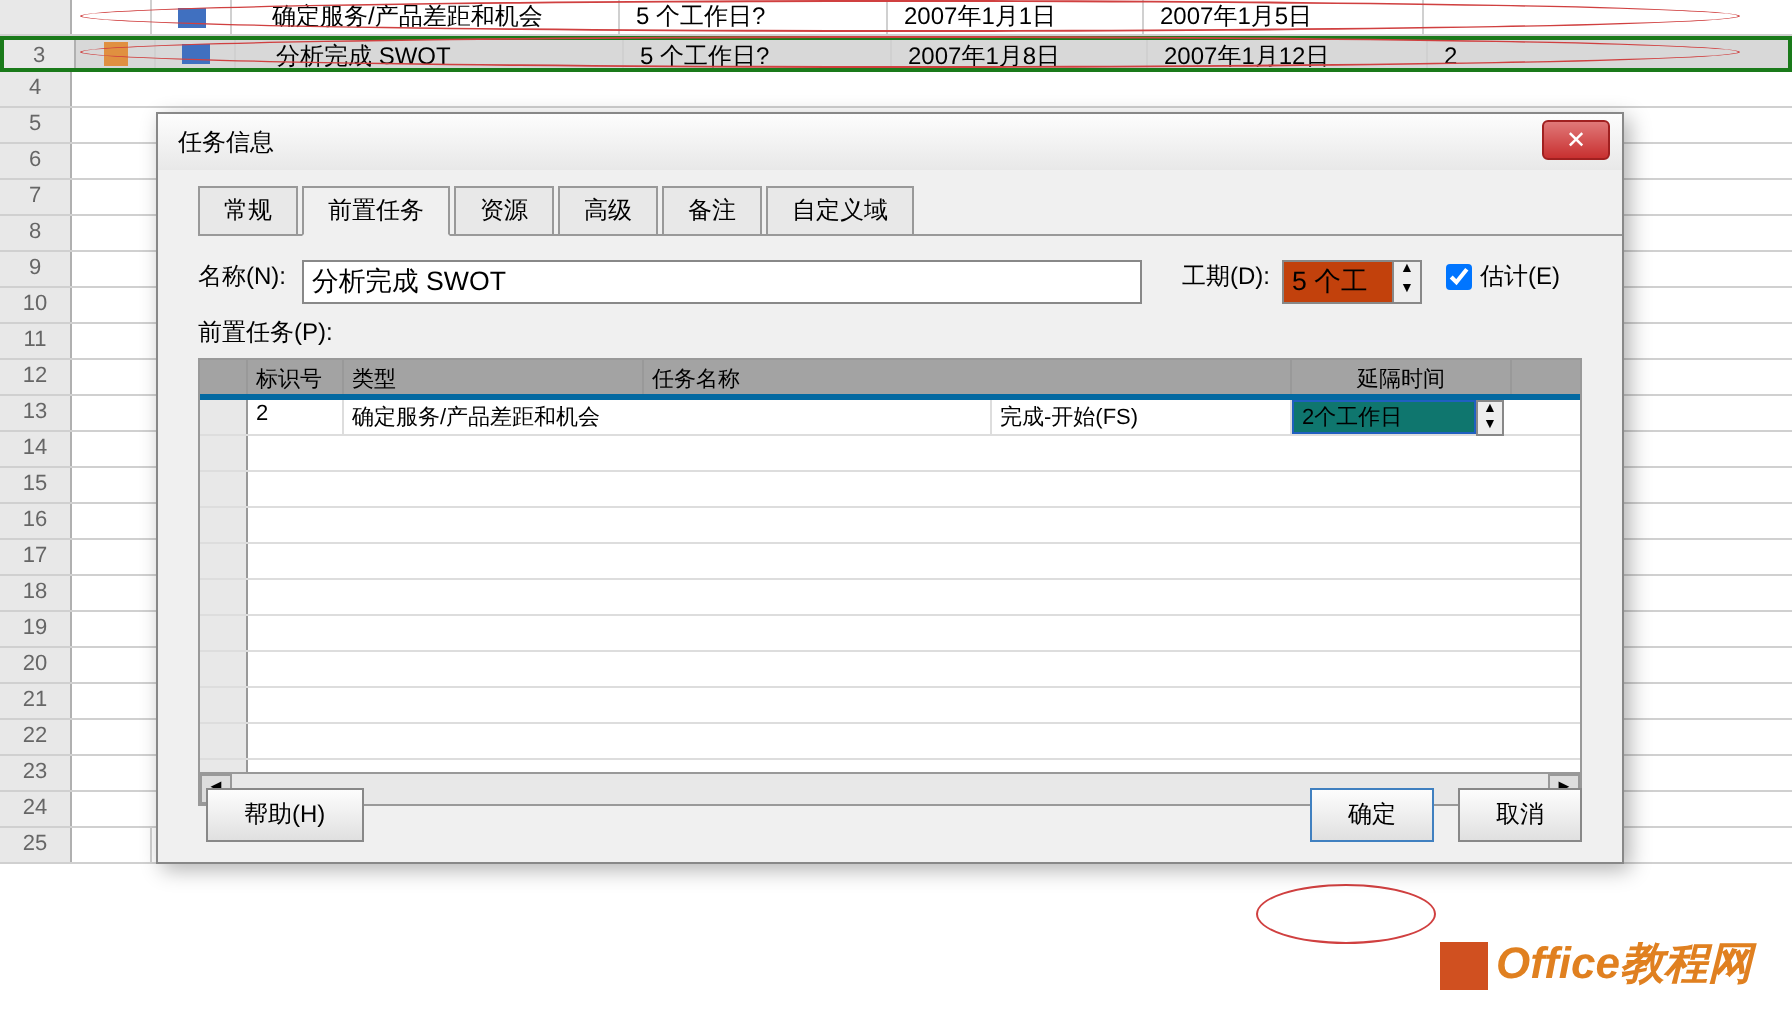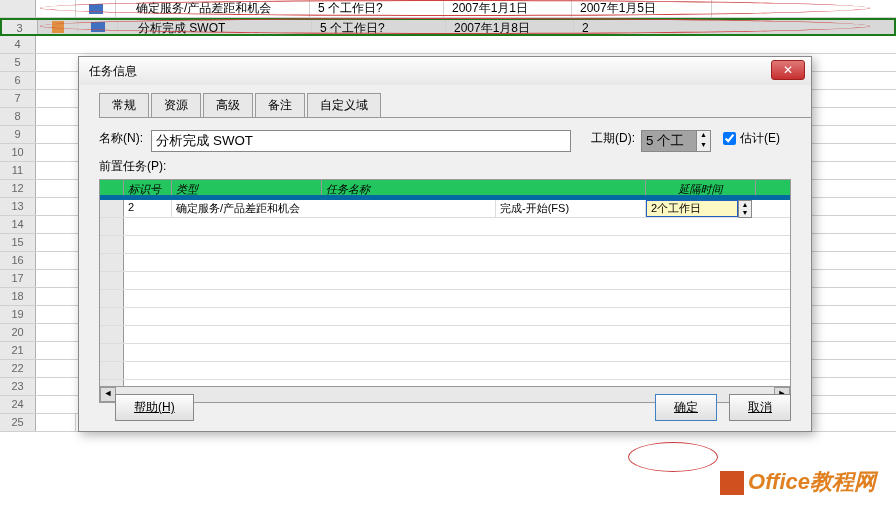--- a/index.html
+++ b/index.html
@@ -30,48 +30,48 @@
     .dlg-close { position: absolute; right: 6px; top: 3px; width: 34px; height: 20px; background: linear-gradient(#e07878, #c83030); border: 1px solid #a02020; border-radius: 3px; color: #fff; text-align: center; font-size: 12px; line-height: 18px; cursor: pointer; }
     
     .tabs { display: flex; margin: 8px 0 0 20px; border-bottom: 1px solid #999; text-align: center; }
     .tab { padding: 3px 12px; border: 1px solid #999; border-bottom: none; margin-right: 2px; background: #e8e8e8; cursor: pointer; font-size: 12px; }
     .tab.active { background: #f0f0f0; border-bottom: 1px solid #f0f0f0; margin-bottom: -1px; }
     
     .form-row { display: flex; align-items: flex-start; margin: 12px 20px 6px 20px; }
     .form-label { margin-right: 8px; }
     .name-input { width: 420px; height: 22px; border: 1px solid #888; padding: 0 4px; background: #fff; }
     .dur-label { margin-left: 20px; margin-right: 6px; }
-    .dur-input { width: 56px; height: 22px; border: 1px solid #888; padding: 0 4px; background: #a3a3a3; }
+    .dur-input { width: 56px; height: 22px; border: 1px solid #888; padding: 0 4px; background: #c2410c; }
     .spinner { width: 14px; height: 22px; border: 1px solid #888; border-left: none; display: flex; flex-direction: column; }
     .spinner div { flex: 1; font-size: 7px; text-align: center; background: #eee; cursor: pointer; }
     .est-check { margin-left: 12px; display: flex; align-items: center; gap: 4px; }
     
     .grid-label { margin: 4px 0 4px 20px; }
     .grid { margin: 0 20px; border: 1px solid #999; background: #fff; height: 224px; overflow: hidden; position: relative; }
-    .grid-header { display: flex; background: #22c55e; border-bottom: 5px solid #0369a1; height: 20px; font-style: italic; }
+    .grid-header { display: flex; background: #a3a3a3; border-bottom: 3px solid #0369a1; height: 20px; }
     .gh { border-right: 1px solid #999; padding: 2px 4px; font-size: 11px; }
     .gh-sel { width: 24px; }
     .gh-id { width: 48px; }
     .gh-name { width: 324px; }
     .gh-type { width: 150px; }
     .gh-lag { width: 110px; text-align: center; }
     .grid-body-row { display: flex; height: 18px; border-bottom: 1px solid #ddd; }
     .gc { border-right: 1px solid #ddd; padding: 1px 4px; font-size: 11px; }
     .gc-sel { width: 24px; background: #e8e8e8; border-right: 1px solid #999; }
     .gc-id { width: 48px; }
     .gc-name { width: 324px; }
     .gc-type { width: 150px; }
-    .gc-lag { width: 92px; background: #fef9c3; border: 1px solid #2060c0; color: #000; }
+    .gc-lag { width: 92px; background: #0f766e; border: 1px solid #2060c0; color: #000; }
     .lag-spinner { width: 14px; height: 18px; border: 1px solid #888; display: flex; flex-direction: column; }
     
     .scrollbar-h { height: 16px; background: #e8e8e8; border-top: 1px solid #999; position: absolute; bottom: 0; left: 0; right: 0; display: flex; }
     .sb-btn { width: 16px; border: 1px solid #999; background: #ddd; font-size: 9px; text-align: center; }
     .sb-track { flex: 1; }
     
-    .dlg-buttons { position: absolute; bottom: 10px; left: 36px; right: 20px; display: flex; text-decoration: underline; }
+    .dlg-buttons { position: absolute; bottom: 10px; left: 24px; right: 20px; display: flex; }
     .btn { padding: 4px 18px; border: 1px solid #888; background: linear-gradient(#fdfdfd, #e0e0e0); cursor: pointer; font-size: 12px; }
     .btn-ok { margin-left: auto; border: 1px solid #4080c0; }
     .btn-cancel { margin-left: 12px; }
     
     .watermark { position: absolute; right: 20px; bottom: 10px; font-size: 22px; font-weight: bold; font-style: italic; color: #e08020; pointer-events: none; }
     .watermark-sub { display: block; font-size: 11px; color: #888; font-style: normal; font-weight: normal; }
     .wm-icon { display: inline-block; width: 24px; height: 24px; background: #d05020; vertical-align: middle; margin-right: 4px; }
     
     .blue-ico { width: 14px; height: 10px; background: #4070c0; }
     .orange-ico { width: 12px; height: 12px; background: #e09040; }
@@ -96,20 +96,21 @@
     <div class="row-header">3</div>
     <div class="indicator">
         <div class="orange-ico"></div>
       </div>
     <div class="task-icon">
         <div class="blue-ico"></div>
       </div>
     <div class="task-name">分析完成 SWOT</div>
     <div class="task-dur">5 个工作日?</div>
     <div class="task-start">2007年1月8日</div>
+    <div class="task-end">2007年1月12日</div>
     <div class="task-pred">2</div>
   </div>
   <div class="sheet-row">
       <div class="row-header">4</div>
     </div>
   <div class="sheet-row">
       <div class="row-header">5</div>
     </div>
   <div class="sheet-row">
       <div class="row-header">6</div>
@@ -189,20 +190,21 @@
 <div class="ellipse-red e5"></div>
 <div class="ellipse-red e6"></div>
 
 <div class="dialog">
   <div class="dlg-title">
     <span>任务信息</span>
     <div class="dlg-close">✕</div>
   </div>
   <div class="tabs">
     <div class="tab">常规</div>
+    <div class="tab active">前置任务</div>
     <div class="tab">资源</div>
     <div class="tab">高级</div>
     <div class="tab">备注</div>
     <div class="tab">自定义域</div>
   </div>
   <div class="form-row">
     <span class="form-label">名称(N):</span>
     <input class="name-input" value="分析完成 SWOT" style="">
     <span class="dur-label">工期(D):</span>
     <input class="dur-input" value="5 个工" style="">

